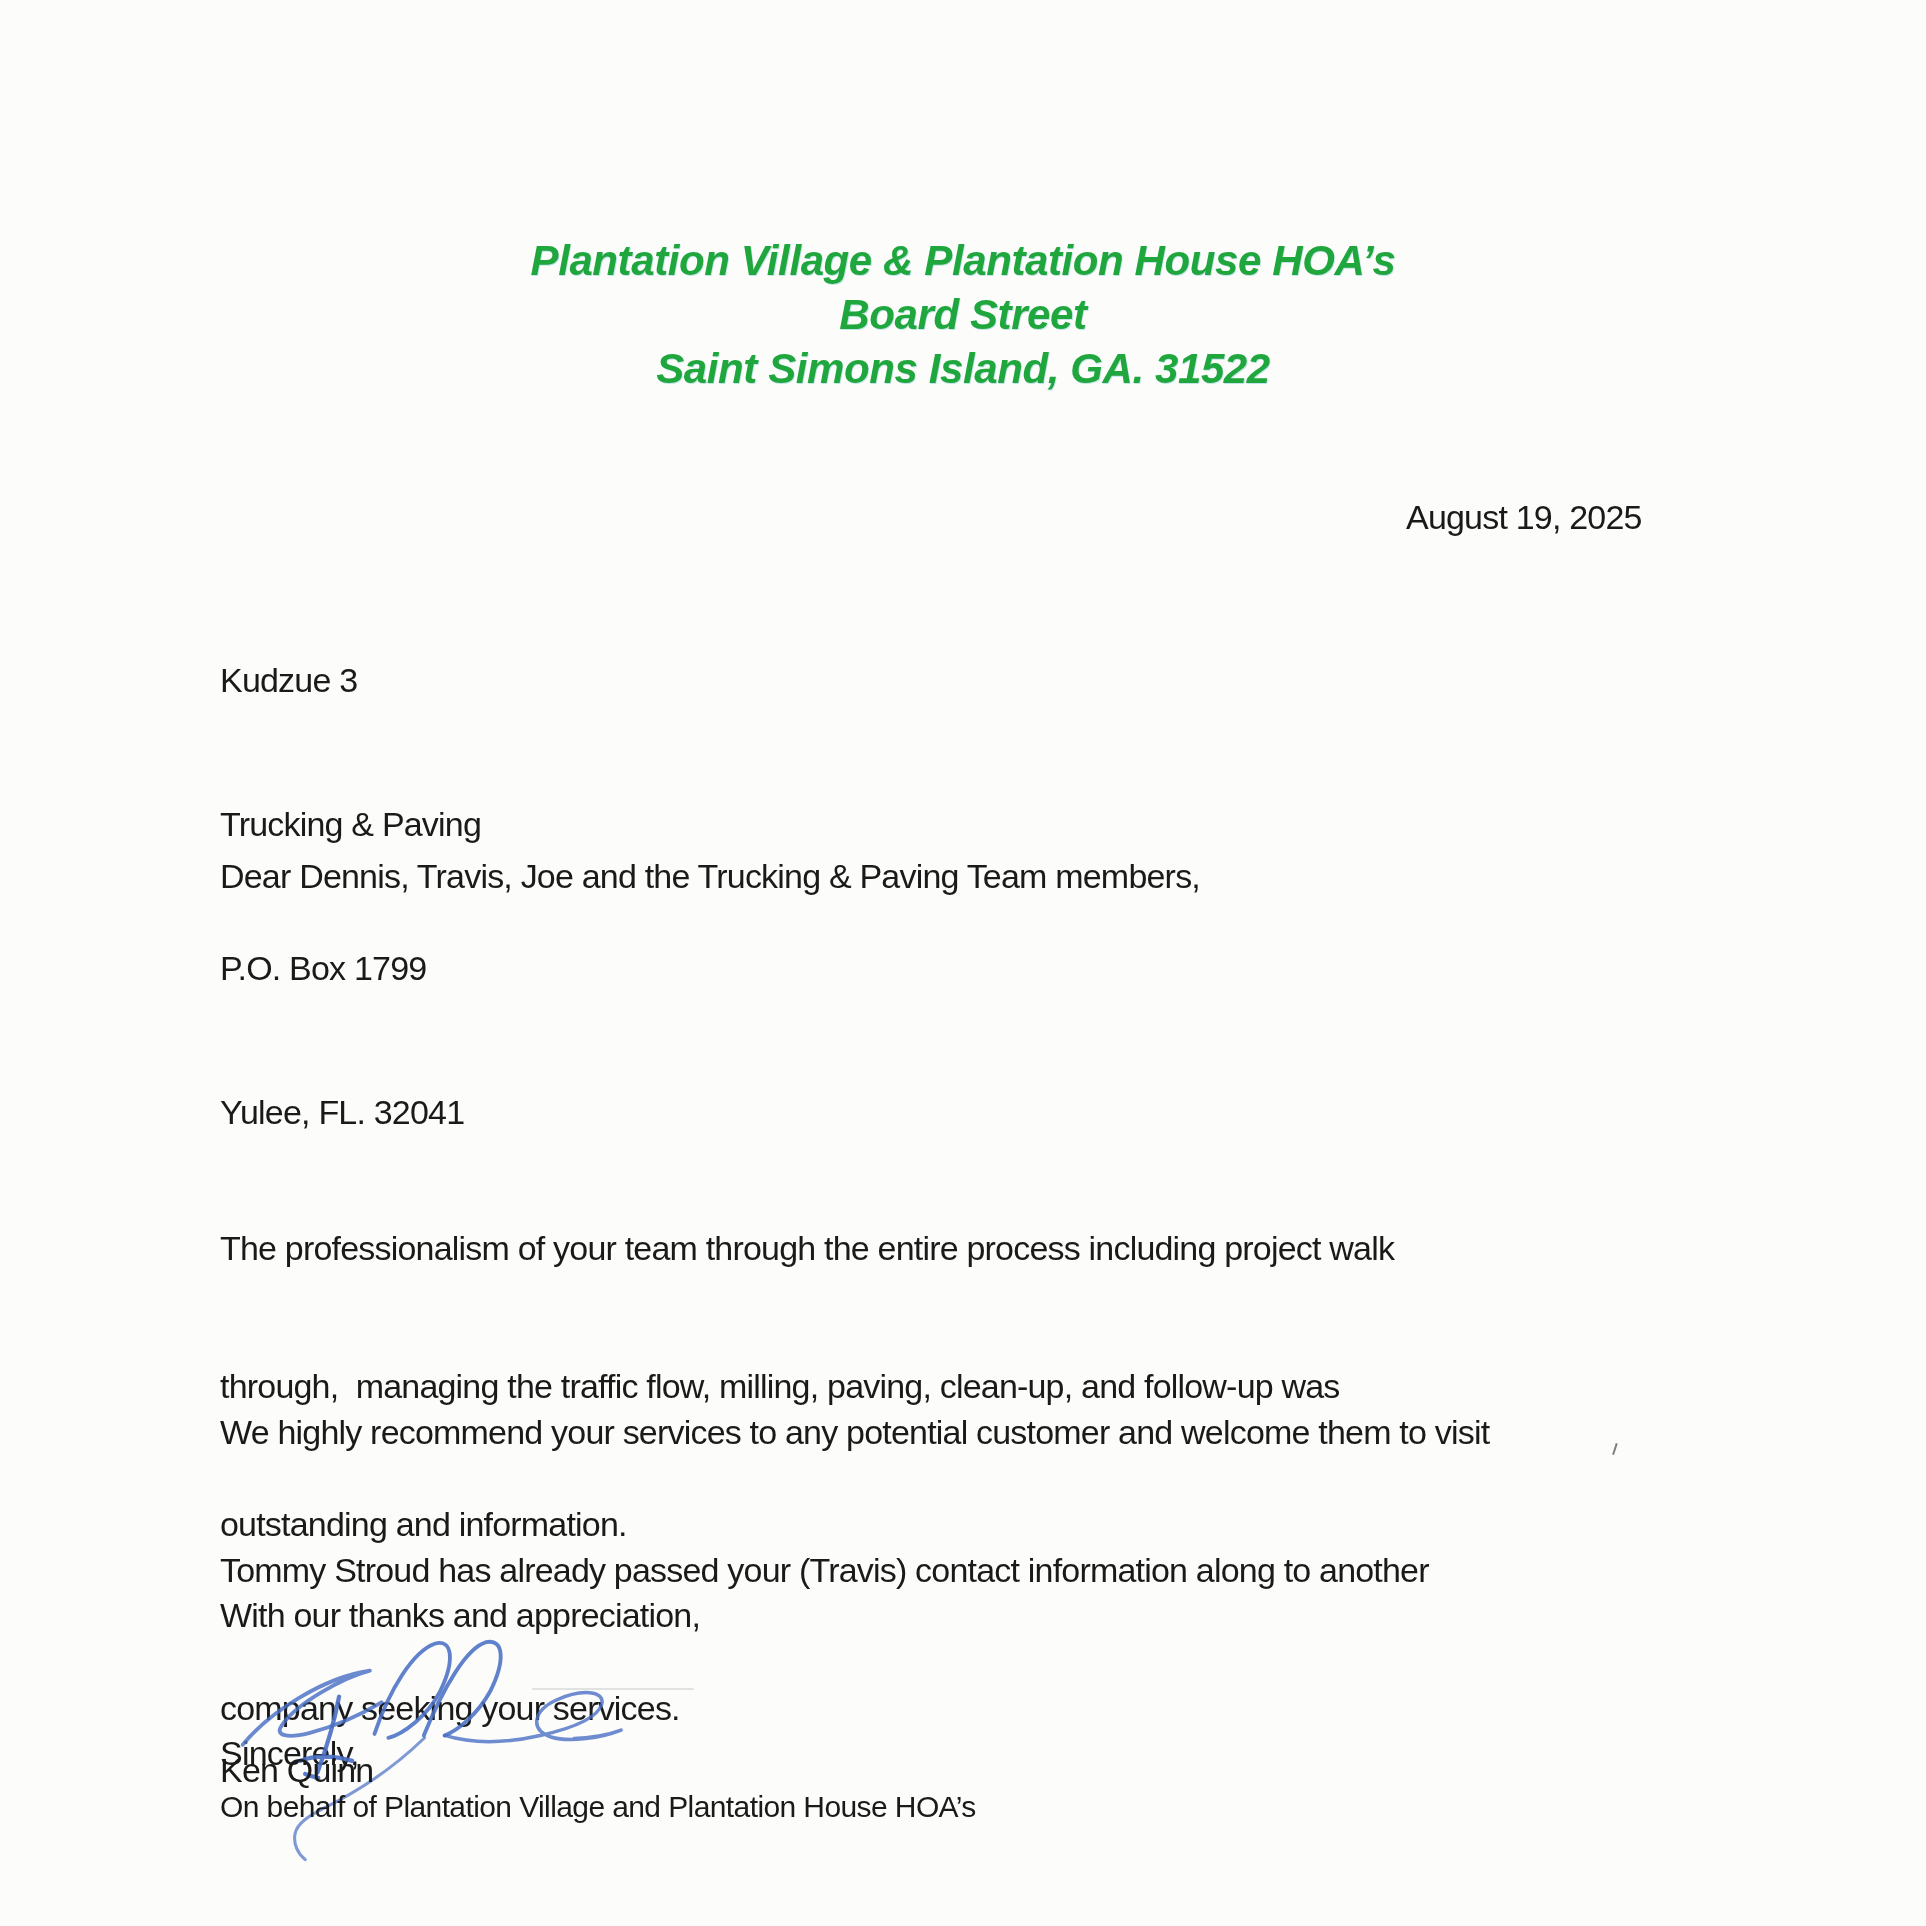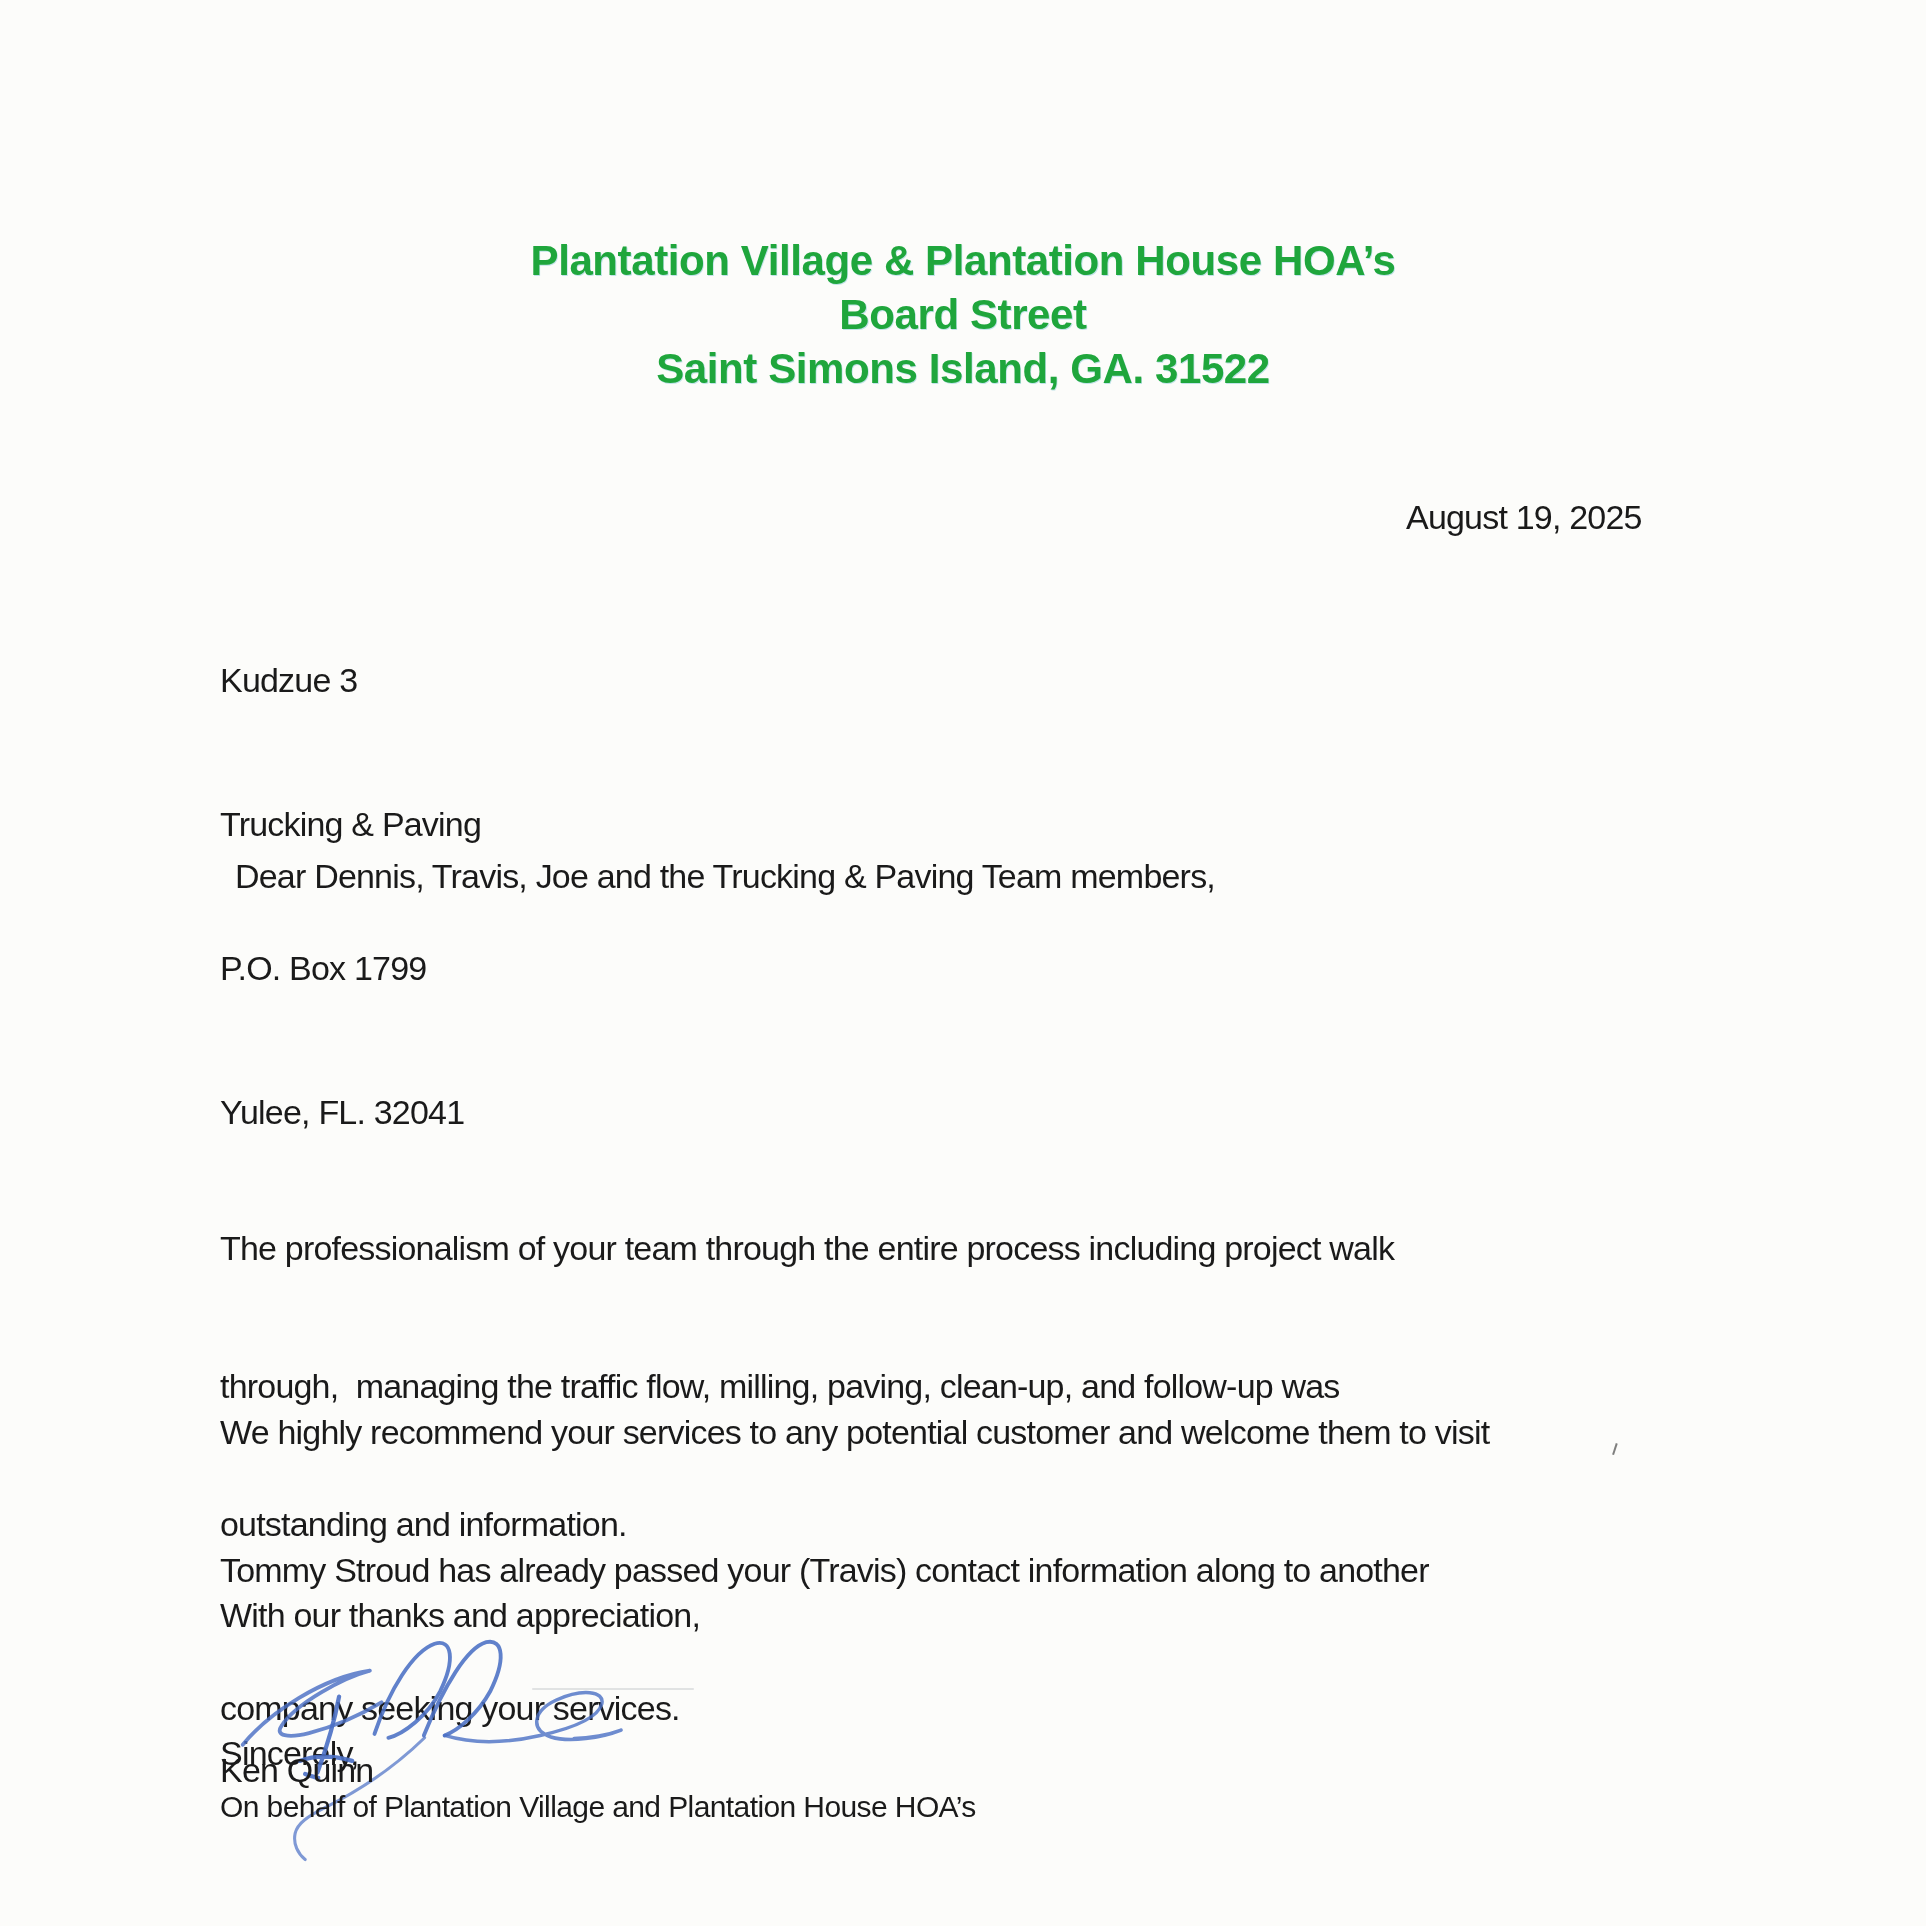--- a/index.html
+++ b/index.html
@@ -17,39 +17,40 @@
     color: #1a1a1a;
   }
   
   .letterhead {
     position: absolute;
     left: 0;
     top: 234px;
     width: 1926px;
     text-align: center;
     font-weight: bold;
+    font-style: italic;
     font-size: 42px;
     line-height: 54px;
     letter-spacing: -0.4px;
     color: #1fa63c;
     text-shadow: 0.8px 1.2px 0 rgba(41,160,190,0.28);
   }
   
   .bodytext {
     position: absolute;
     left: 220px;
     font-size: 34px;
     line-height: 46px;
     letter-spacing: -0.8px;
     white-space: pre;
     color: #1a1a1a;
   }
   .date-line      { top: 494px; left: 1406px; }
   .recipient      { top: 560px; line-height: 48px; }
-  .salutation     { top: 853px; margin-left: 15px; }
+  .salutation     { top: 853px; }
   .para-1         { top: 948px; }
   .para-2         { top: 1133px; }
   .para-3         { top: 1317px; }
   .closing-block  { top: 1500px; }
   .signer-name    { top: 1747px; }
   .signer-title   { top: 1787px; font-size: 30px; line-height: 39px; letter-spacing: -0.6px; text-align: center; }
   
   .signature-svg {
     position: absolute;
     left: 208px;

